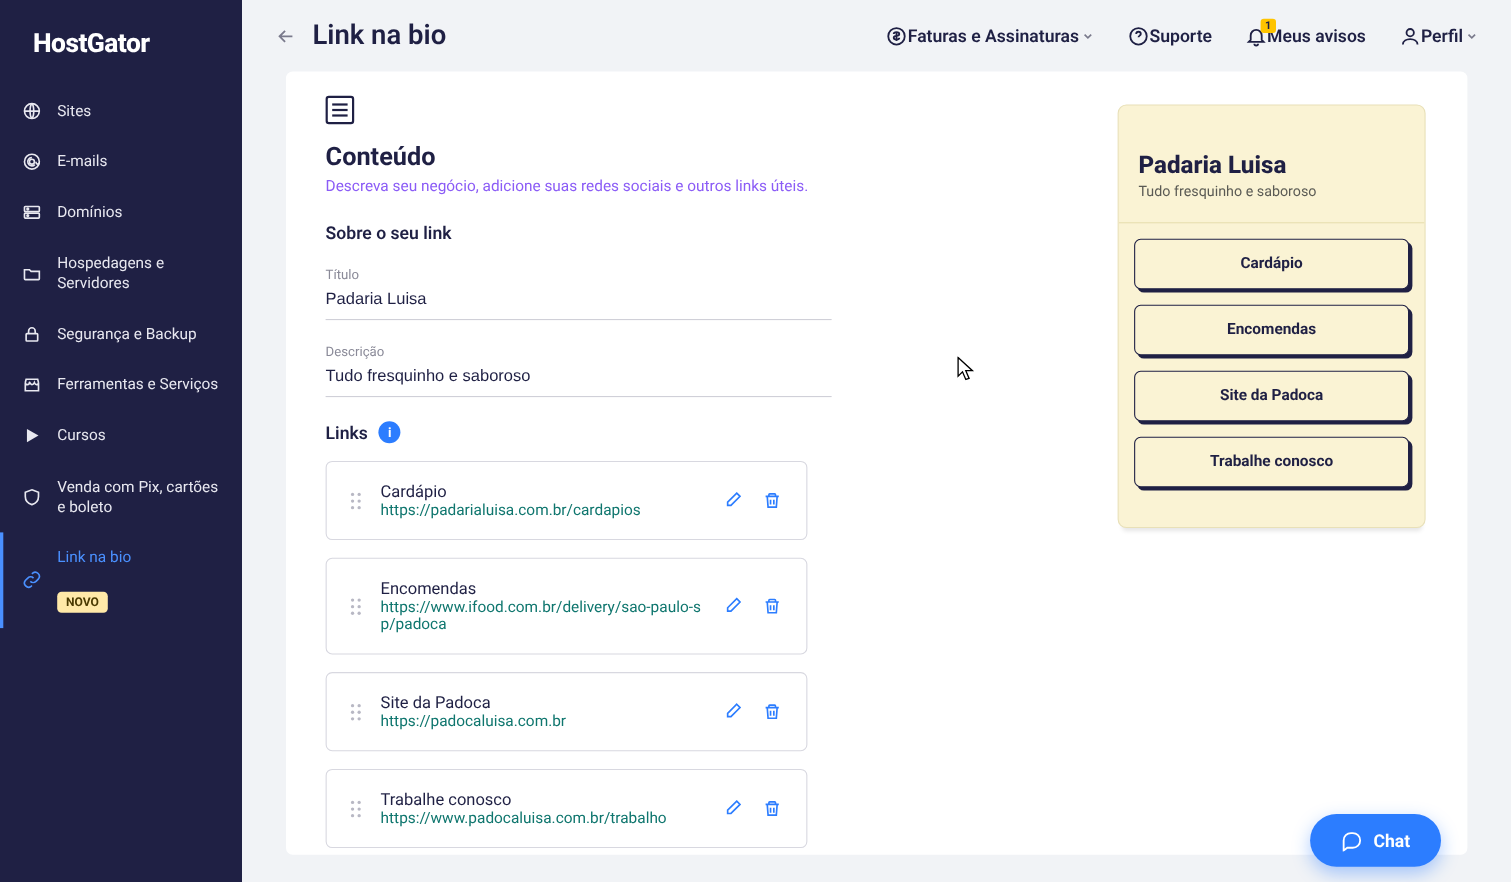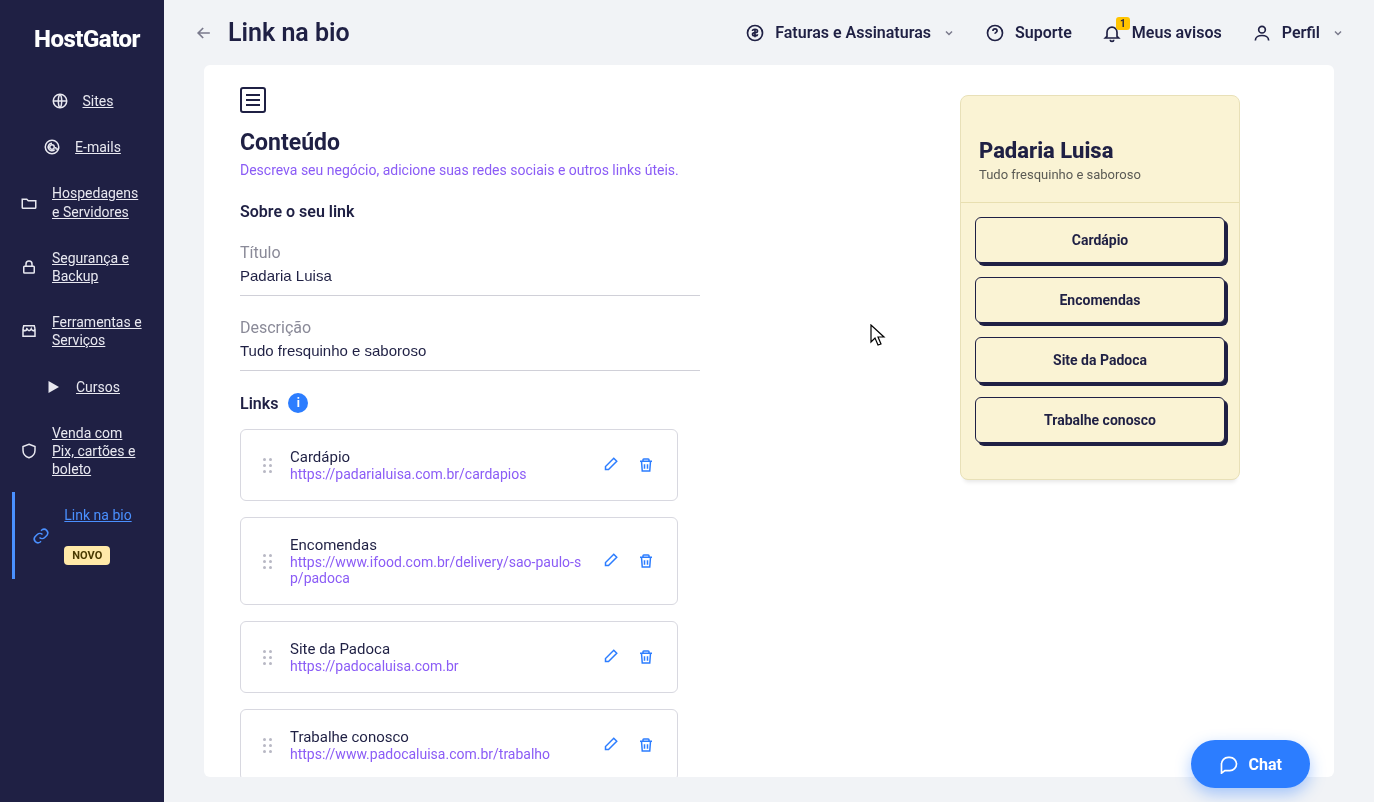--- a/index.html
+++ b/index.html
@@ -7,27 +7,26 @@
   font-family: -apple-system, BlinkMacSystemFont, "Segoe UI", Roboto, sans-serif;
   background: #f1f3f6;
   color: #1f2044;
   width: 1374px;
   height: 802px;
   overflow: hidden;
   position: relative;
 }
 .app { display: flex; height: 100%; }
 .sidebar {
-  width: 164px;
+  width: 220px;
   background: #1f2044;
   color: #ffffff;
   display: flex;
   flex-direction: column;
   padding-top: 10px;
-  align-items: center;
 }
 .logo {
   font-size: 24px;
   font-weight: 800;
   padding: 15px 20px 25px 30px;
   letter-spacing: -0.5px;
 }
 .nav-item {
   display: flex;
   align-items: center;
@@ -36,21 +35,21 @@
   font-size: 14px;
   cursor: pointer;
   color: #e8e8f0;
 }
 .nav-item .icon {
   width: 18px;
   display:flex;
   align-items:center;
   justify-content:center;
 }
-.nav-item .label { line-height: 1.3; text-decoration: underline; }
+.nav-item .label { line-height: 1.3; }
 .nav-item.active {
   color: #4a90ff;
   border-left: 3px solid #4a90ff;
   padding-left: 17px;
 }
 .nav-item.active .label { color: #4a90ff; }
 .badge {
   background: #ffe9a8;
   color: #4a3a00;
   font-size: 11px;
@@ -63,21 +62,21 @@
 .main { flex: 1; display: flex; flex-direction: column; }
 .topbar {
   display: flex;
   align-items: center;
   padding: 18px 30px;
   gap: 30px;
 }
 .back-title { display: flex; align-items: center; gap: 14px; margin-right: auto; }
 .back-arrow { font-size: 22px; color: #7a7a8c; cursor: pointer; }
 .page-title { font-size: 25px; font-weight: 600; color: #1f2044; }
-.top-link { display: flex; align-items: center; gap: 10px; font-size: 16px; font-weight: 600; color: #1f2044; cursor: pointer; }
+.top-link { display: flex; align-items: center; font-size: 16px; font-weight: 600; color: #1f2044; cursor: pointer; }
 .notif-wrap { position: relative; }
 .notif-badge {
   position: absolute; top: -6px; right: -8px;
   background: #ffc400; color: #1f2044;
   font-size: 10px; font-weight: 700;
   padding: 1px 4px; border-radius: 3px;
 }
 .content-wrap {
   background: #ffffff;
   margin: 0 40px 0 40px;
@@ -89,40 +88,40 @@
   overflow: hidden;
 }
 .form-col { flex: 0 0 680px; }
 .section-header { display: flex; flex-direction: column; gap: 6px; margin-bottom: 24px; }
 .doc-icon-box { width: 26px; height: 26px; border: 2px solid #1f2044; border-radius: 3px; display:flex; flex-direction:column; justify-content:space-around; padding:4px; margin-bottom:10px;}
 .doc-icon-box span { height:2px; background:#1f2044; display:block; }
 .section-title { font-size: 23px; font-weight: 700; color: #1f2044; }
 .section-desc { font-size: 14px; color: #8b5cf6; }
 .about-title { font-size: 16px; font-weight: 600; color: #1f2044; margin: 18px 0 14px; }
 .field { border-bottom: 1px solid #d0d0d8; padding: 8px 0 10px; margin-bottom: 14px; width: 460px;}
-.field-label { font-size: 16px; color: #8a8a98; margin-bottom: 4px; }
+.field-label { font-size: 12px; color: #8a8a98; margin-bottom: 4px; }
 .field-value { font-size: 15px; color: #1f2044; border:none; outline:none; width:100%; background:transparent; }
 .links-row { display: flex; align-items: center; gap: 10px; margin: 22px 0 16px; }
 .links-label { font-size: 16px; font-weight: 600; color: #1f2044; }
 .info-badge { width:20px; height:20px; background:#2c7dff; color:#fff; border-radius:50%; font-size:12px; font-weight:700; display:flex; align-items:center; justify-content:center;}
 .link-card {
   border: 1px solid #d8d8e0;
   border-radius: 6px;
   padding: 18px 22px;
   display: flex;
   align-items: center;
   gap: 18px;
   margin-bottom: 16px;
   width: 438px;
 }
 .drag-dots { color:#b8b8c4; display:grid; grid-template-columns:repeat(2,3px); gap:3px;}
 .drag-dots span{ width:3px; height:3px; background:#b8b8c4; border-radius:50%;}
 .link-text { flex:1; }
 .link-name { font-size: 15px; color: #1f2044; }
-.link-url { font-size: 14px; color: #8b5cf6; word-break: break-all; }
+.link-url { font-size: 14px; color: #0f766e; word-break: break-all; }
 .link-actions { display:flex; gap:18px; }
 .link-actions .act { color:#2c7dff; cursor:pointer; }
 .preview-col { flex: 0 0 280px; padding-top: 8px;}
 .preview-card {
   background: #faf3d4;
   border-radius: 8px;
   border: 1px solid #e8e0b8;
   padding: 0;
   overflow:hidden;
   position: relative;
@@ -182,20 +181,31 @@
       <span class="icon">
         <svg width="18" height="18" viewBox="0 0 24 24" fill="none" stroke="#e8e8f0" stroke-width="2">
             <circle cx="12" cy="12" r="9"></circle>
             <path d="M12 7a5 5 0 1 0 3.5 8.5M17 12v1a2 2 0 0 0 4 0"></path>
             <circle cx="12" cy="12" r="3"></circle>
           </svg>
       </span>
       <span class="label">E-mails</span>
     </div>
 
+    <div class="nav-item">
+      <span class="icon">
+        <svg width="18" height="18" viewBox="0 0 24 24" fill="none" stroke="#e8e8f0" stroke-width="2">
+            <rect x="3" y="5" width="18" height="6" rx="1"></rect>
+            <rect x="3" y="13" width="18" height="6" rx="1"></rect>
+            <circle cx="7" cy="8" r="1" fill="#e8e8f0"></circle>
+            <circle cx="7" cy="16" r="1" fill="#e8e8f0"></circle>
+          </svg>
+      </span>
+      <span class="label">Domínios</span>
+    </div>
 
     <div class="nav-item">
       <span class="icon">
         <svg width="18" height="18" viewBox="0 0 24 24" fill="none" stroke="#e8e8f0" stroke-width="2">
             <path d="M3 7h6l2 2h10v9a1 1 0 0 1-1 1H4a1 1 0 0 1-1-1V7z"></path>
           </svg>
       </span>
       <span class="label">Hospedagens e Servidores</span>
     </div>
 

